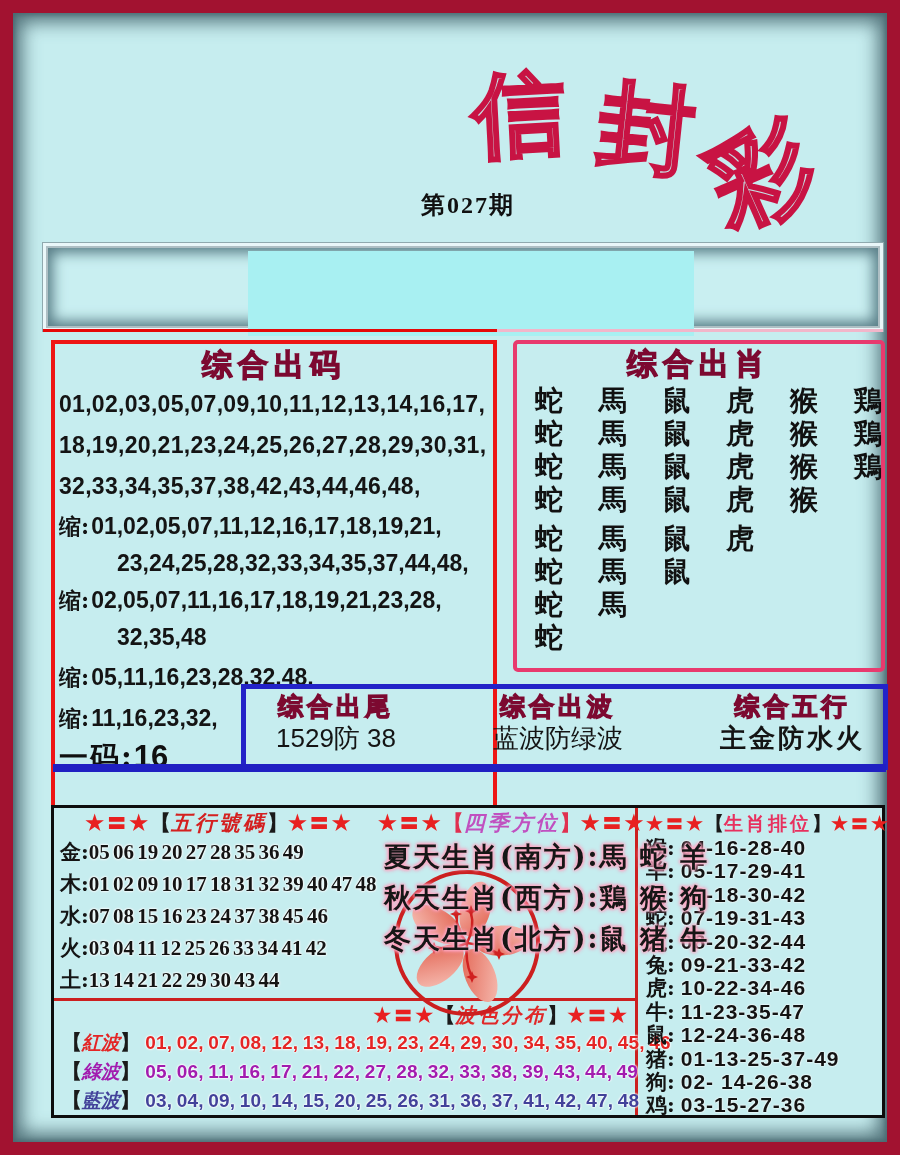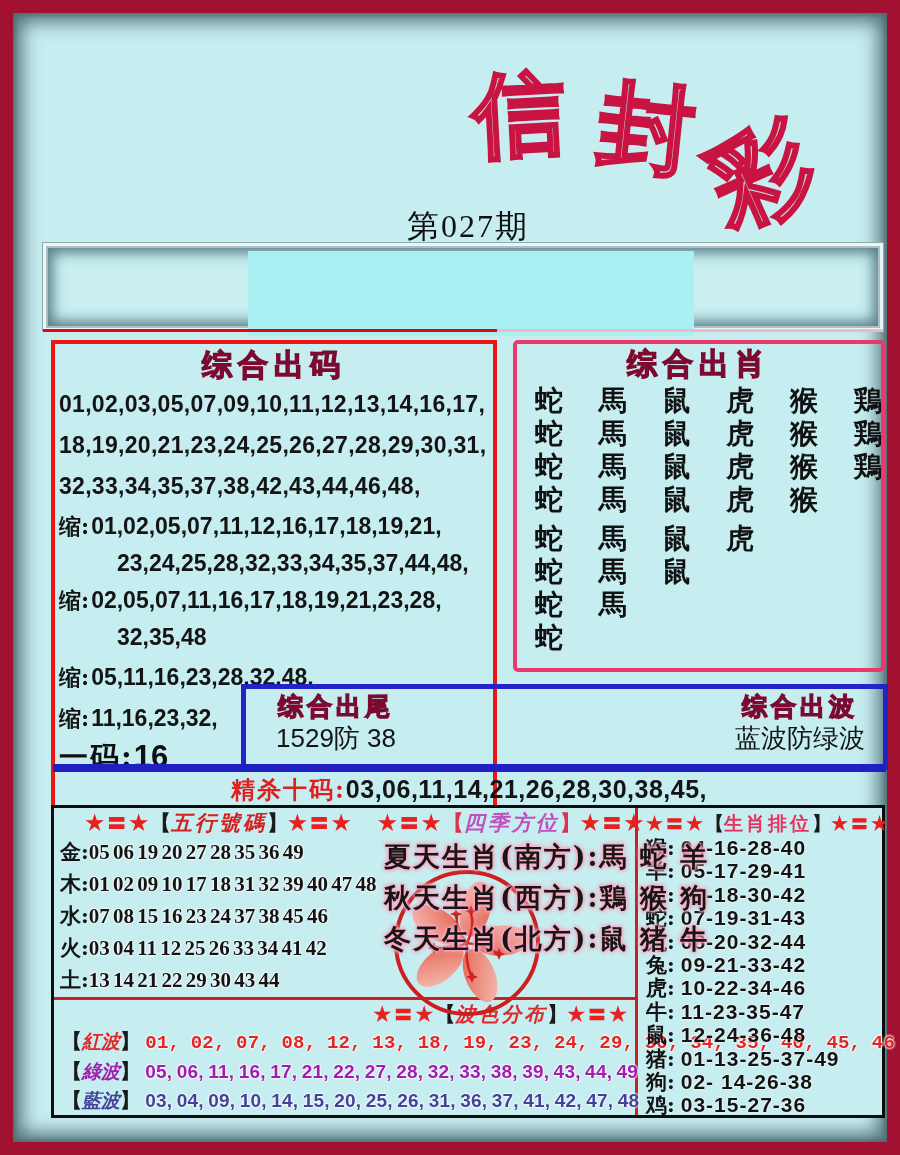--- a/index.html
+++ b/index.html
@@ -22,23 +22,23 @@
     font-family:"DejaVu Sans",sans-serif;
     font-weight:bold;
     color:rgba(200,19,67,0.06);
     -webkit-text-stroke:3px #c81343;
     line-height:1;
   }
   .tc0{left:460px;top:56px;font-size:92px;transform:rotate(-3deg);}
   .tc1{left:586px;top:68px;font-size:96px;transform:rotate(6deg);}
   .tc2{left:698px;top:112px;font-size:100px;transform:rotate(-24deg);}
   .issue{
-    position:absolute;left:330px;top:192px;width:250px;
+    position:absolute;left:330px;top:176px;width:250px;
     text-align:center;font-family:"Liberation Serif",serif;
-    font-size:32px;color:#101010;letter-spacing:2px;
+    font-size:24px;color:#101010;letter-spacing:2px;font-weight:bold;
   }
   
   .banner{
     position:absolute;left:30px;top:230px;width:834px;height:82px;
     background:#c9eff1;
     border:3px solid #e9f7f9;
     box-shadow:inset 0 0 0 2px #aebfc4, inset 0 0 13px 7px #597e87, 0 0 0 1px #8fa9ae;
   }
   .banner-rect{
     position:absolute;left:202px;top:5px;width:446px;height:85px;
@@ -132,21 +132,21 @@
     text-shadow:0 0 3px #ffaec8,0 0 3px #ffaec8,0 0 4px #ff9bbd,0 0 5px #ff9bbd;
   }
   .red-hr{height:3px;background:#cc2020;}
   
   .bose{flex:1;padding:2px 6px 0 8px;}
   .bose .sec-header{text-align:right;padding-left:56px;font-size:20px;line-height:25px;}
   .bs-row{font-size:19px;font-weight:bold;line-height:28px;white-space:nowrap;}
   .bs-bk{font-size:20px;color:#1a1a1a;font-weight:bold;}
   .bs-name{font-family:"DejaVu Serif",serif;font-style:italic;font-size:19px;}
   .bs-nums{letter-spacing:.2px;word-spacing:-1px;text-shadow:0 0 2px #fff,0 0 2px #fff,0 0 3px #fff;}
-  .c-redw{color:#e42525;font-family:Liberation Mono, monospace;}
+  .c-redw{color:#e42525;}
   .c-greenw{color:#a21caf;}
   .c-bluew{color:#42429a;}
   
   .bb-right{width:244px;padding:3px 4px 0 8px;box-sizing:border-box;}
   .bb-right .sec-header{font-size:19px;line-height:25px;}
   .sx-row{font-size:21px;font-weight:bold;line-height:23.4px;color:#131313;white-space:nowrap;}
   .sx-label{font-family:"DejaVu Serif",serif;margin-right:6px;}
   .sx-val{letter-spacing:1px;text-shadow:0 0 2px #fff,0 0 2px #fff;}
 </style>
 </head>
@@ -193,26 +193,27 @@
 
     <div class="box-triple">
       <div class="trip-col">
         <div class="m-title">综合出尾</div>
         <div class="trip-val">1529防 38</div>
       </div>
       <div class="trip-col">
         <div class="m-title">综合出波</div>
         <div class="trip-val">蓝波防绿波</div>
       </div>
+      <div class="trip-col">
+        <div class="m-title">综合五行</div>
+        <div class="trip-val serifv">主金防水火</div>
+      </div>
     </div>
     <div class="blue-line"></div>
 
-    <div class="jingsha">
-      <span class="js-label">精杀十码:</span><span class="js-nums">03,06,11,14,21,26,28,30,38,45,</span>
-    </div>
 
     <div class="box-bottom">
       <div class="bb-left">
         <div class="bb-top">
 
           <div class="wuxing-col">
             <div class="sec-header">
               <span class="stars">★〓★</span><span class="bk">【</span><span class="hdr-wx">五行號碼</span><span class="bk">】</span><span class="stars">★〓★</span>
             </div>
             <div class="wx-row"><span class="wx-label">金:</span><span class="wx-nums">05 06 19 20 27 28 35 36 49</span></div>

